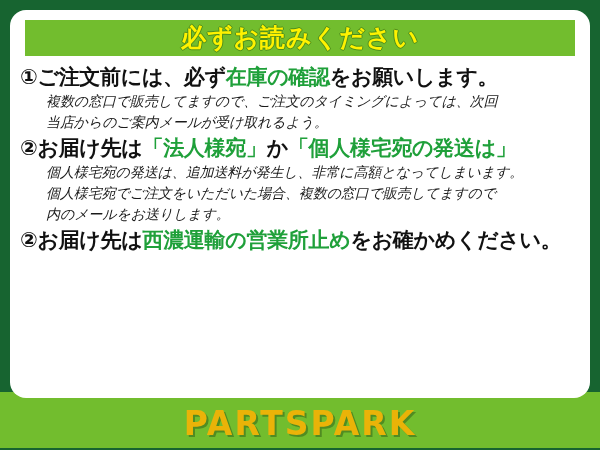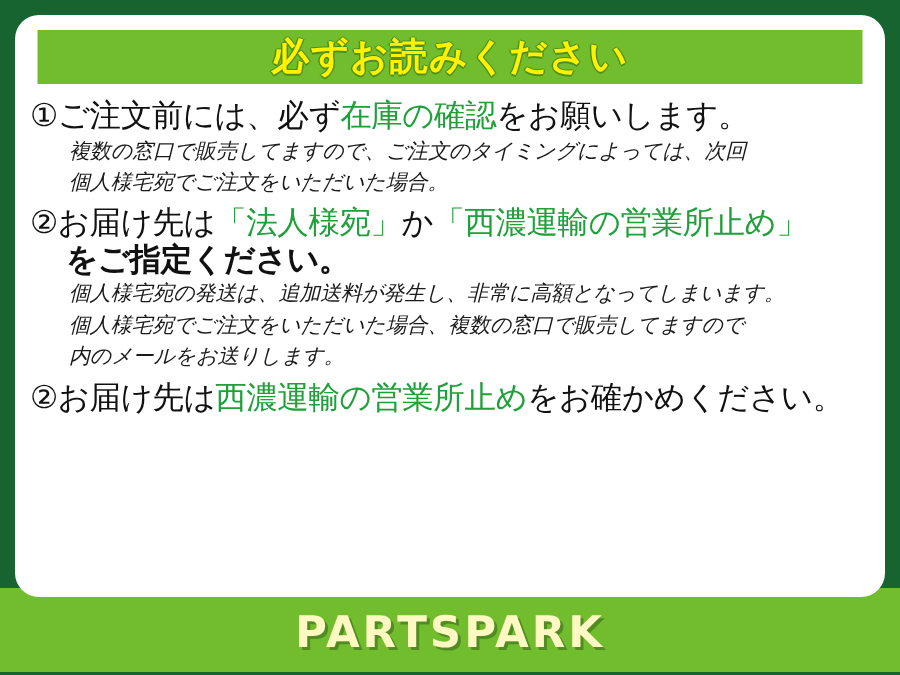--- a/index.html
+++ b/index.html
@@ -83,21 +83,21 @@
     position: absolute;
     left: 20px;
     top: 66px;
     width: 562px;
   }
   .notice-item { margin-bottom: 4px; }
 
   .item-head {
     color: #111111;
     font-size: 21px;
-    font-weight: normal;
+    font-weight: bold;
     line-height: 1.12;
     letter-spacing: -0.3px;
     white-space: nowrap;
   }
   .item-head .accent { color: #1fa03a; }
   .item-head-cont {
     color: #111111;
     font-size: 21px;
     font-weight: bold;
     line-height: 1.15;
@@ -119,22 +119,22 @@
     white-space: nowrap;
   }
 
   
   #footer-logo {
     position: absolute;
     left: 0;
     top: 404px;
     width: 600px;
     text-align: center;
-    color: #fef9c3;
-    font-size: 29px;
+    color: #eab308;
+    font-size: 33px;
     font-weight: bold;
     letter-spacing: 2px;
     text-shadow: 2px 2px 0 rgba(40,80,20,0.45);
   }
 </style>
 </head>
 <body>
 
 <div id="notice-card">
 
@@ -145,26 +145,25 @@
 
   <div id="header-banner">
     <div id="header-title">必ずお読みください</div>
   </div>
 
   <div id="items">
       <div class="notice-item">
         <div class="item-head"><span>①ご注文前には、必ず</span><span class="accent">在庫の確認</span><span>をお願いします。</span></div>
         <div class="item-body">
           <div class="body-line">複数の窓口で販売してますので、ご注文のタイミングによっては、次回</div>
-          <div class="body-line">個人様宅宛でご注文をいただいた場合。</div>
+          <div class="body-line">当店からのご案内メールが受け取れるよう。</div>
         </div>
       </div>
       <div class="notice-item">
-        <div class="item-head"><span>②お届け先は</span><span class="accent">「法人様宛」</span><span>か</span><span class="accent">「西濃運輸の営業所止め」</span></div>
-        <div class="item-head-cont">をご指定ください。</div>
+        <div class="item-head"><span>②お届け先は</span><span class="accent">「法人様宛」</span><span>か</span><span class="accent">「個人様宅宛の発送は」</span></div>
         <div class="item-body">
           <div class="body-line">個人様宅宛の発送は、追加送料が発生し、非常に高額となってしまいます。</div>
           <div class="body-line">個人様宅宛でご注文をいただいた場合、複数の窓口で販売してますので</div>
           <div class="body-line">内のメールをお送りします。</div>
         </div>
       </div>
       <div class="notice-item">
         <div class="item-head"><span>②お届け先は</span><span class="accent">西濃運輸の営業所止め</span><span>をお確かめください。</span></div>
       </div>
     </div>

